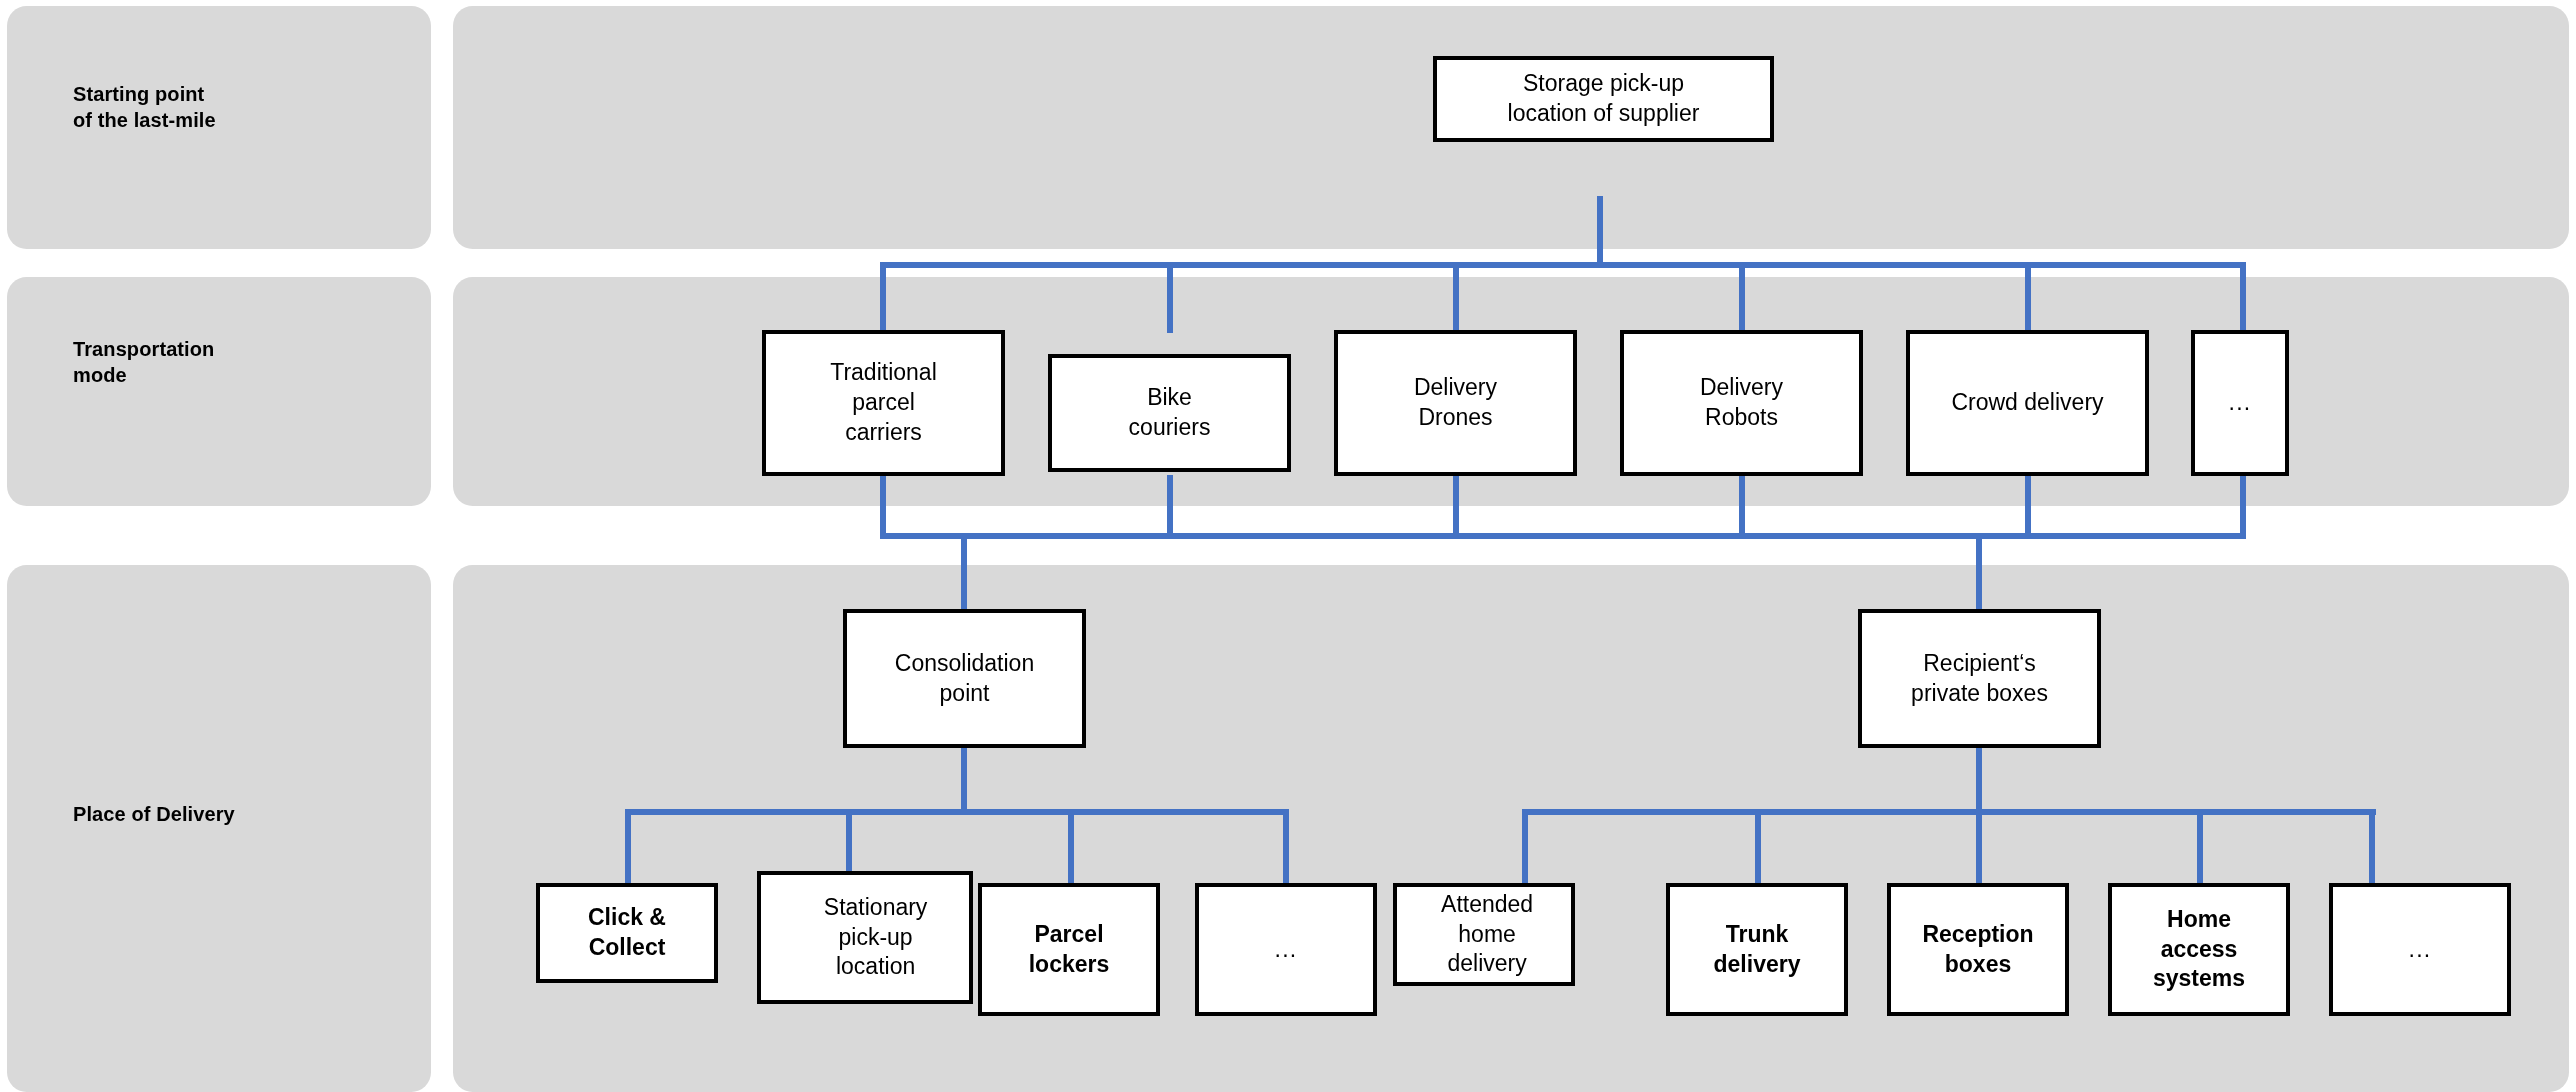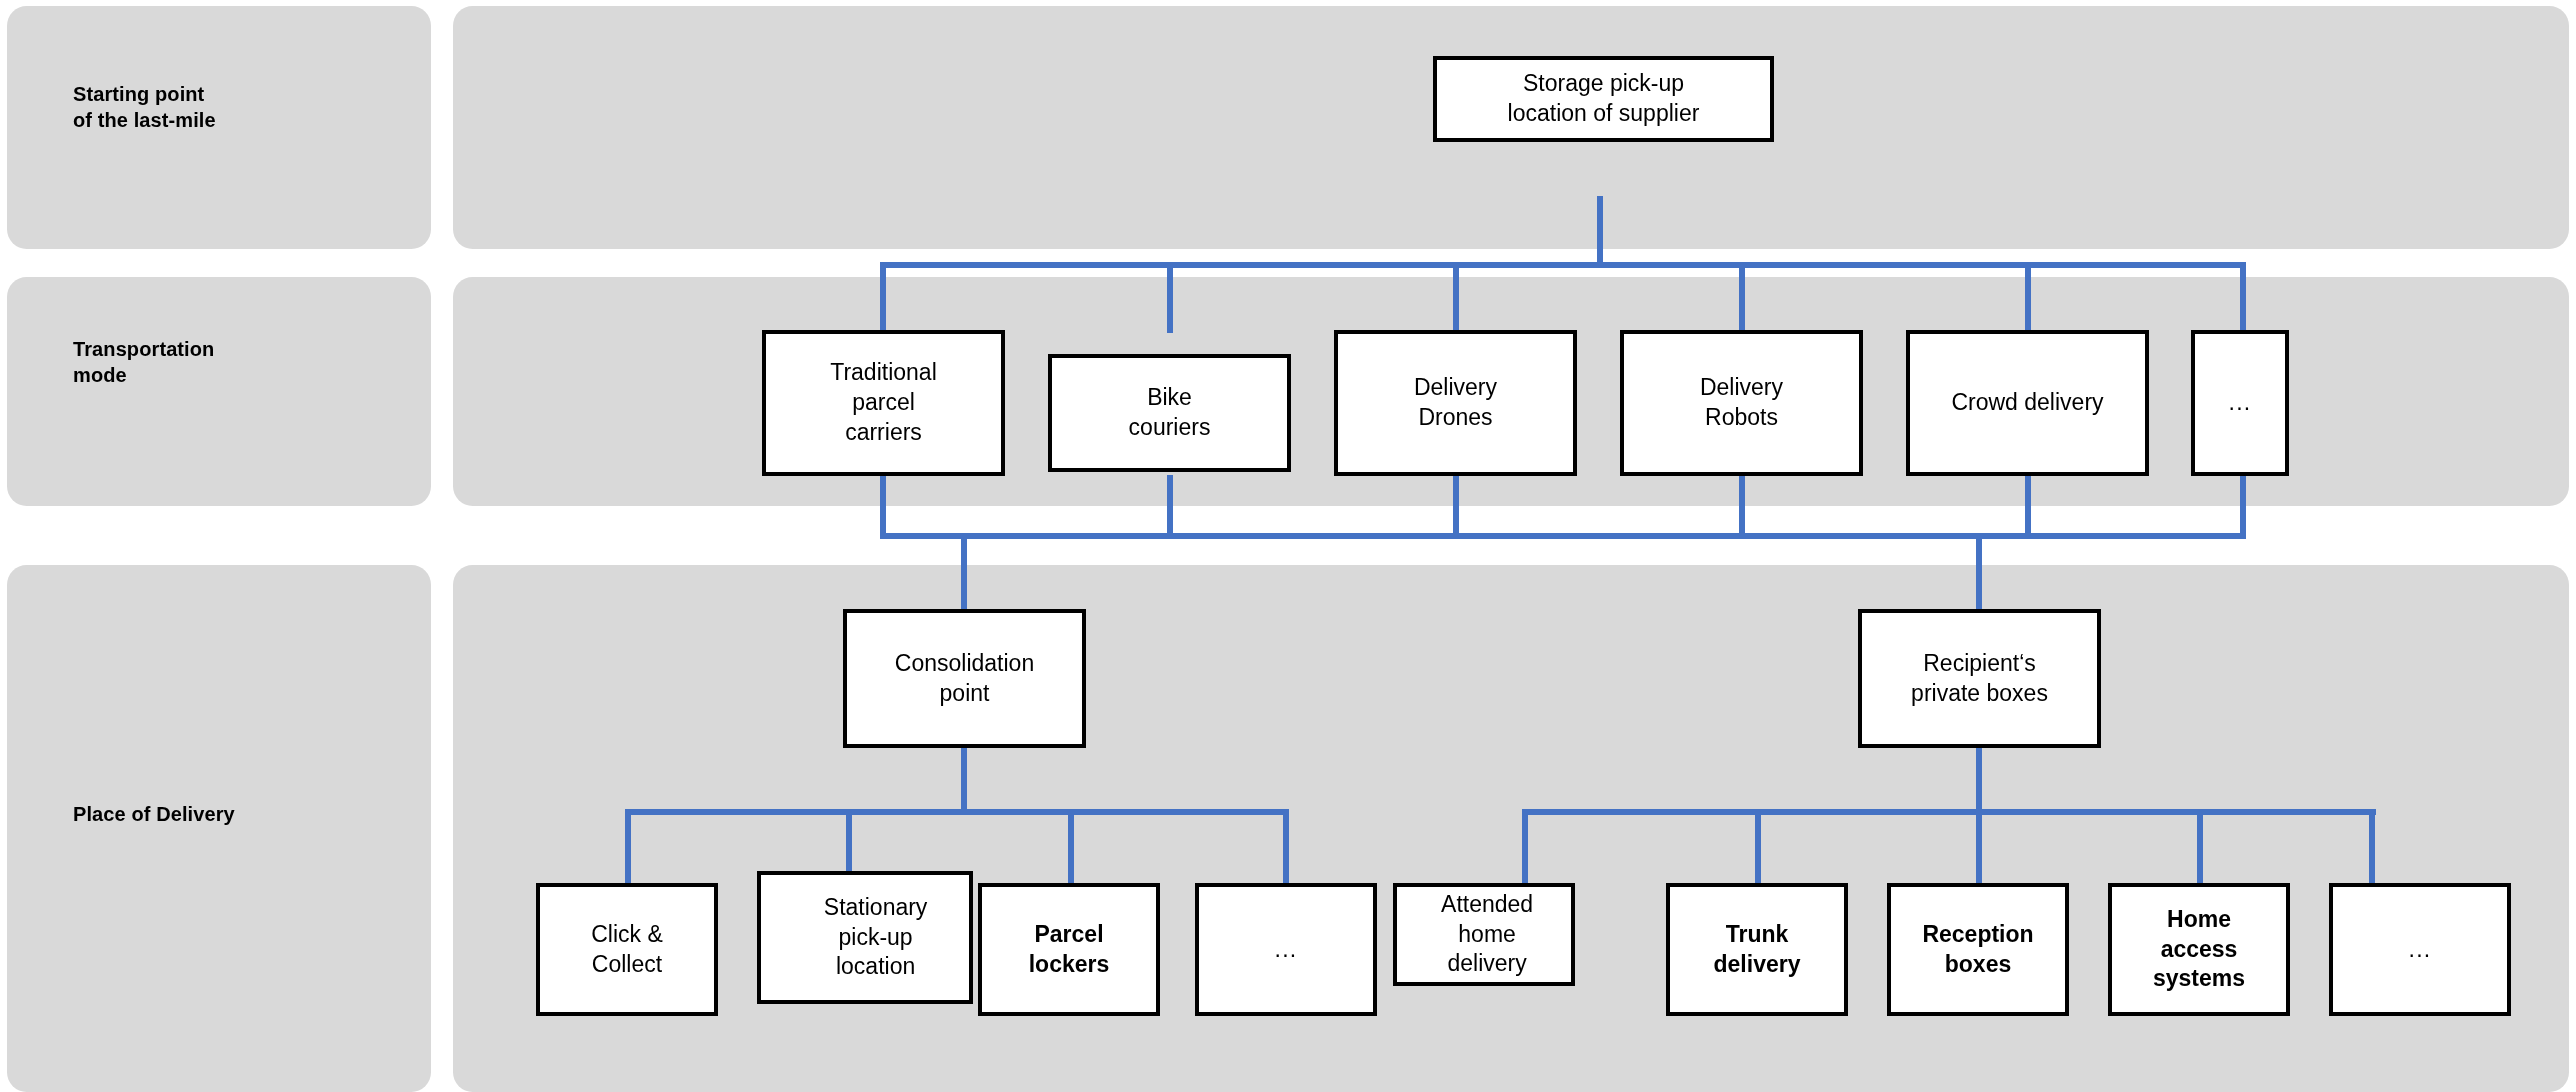--- a/index.html
+++ b/index.html
@@ -192,21 +192,21 @@
     </span>
   </div>
 
   <div class="node" style="left:1858px; top:609px; width:243px; height:139px;">
     <span class="txt">
       <span>Recipient‘s</span><br>
       <span>private boxes</span>
     </span>
   </div>
 
-  <div class="node" style="left:536px; top:883px; width:182px; height:133px;">
+  <div class="node" style="left:536px; top:883px; width:182px; height:100px;font-weight:bold;">
     <span class="txt">
       <span>Click &amp;</span><br>
       <span>Collect</span>
     </span>
   </div>
 
   <div class="node" style="left:757px; top:871px; width:216px; height:133px;padding-left:27px;">
     <span class="txt">
       <span>Stationary</span><br>
       <span>pick-up</span><br>

